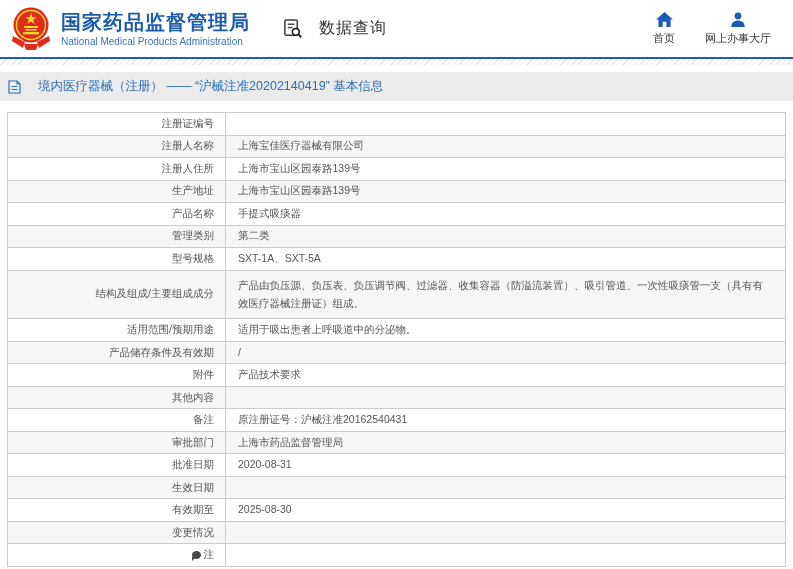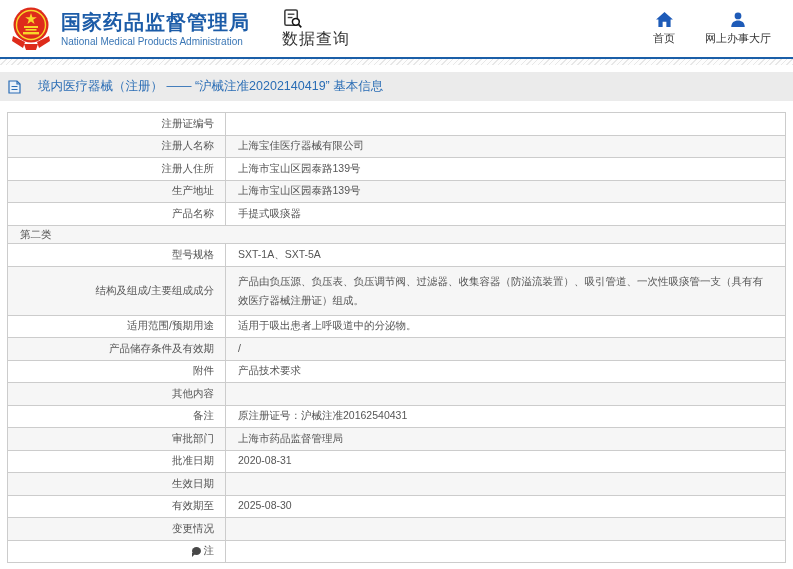--- a/index.html
+++ b/index.html
@@ -4,21 +4,21 @@
 <style>
   *{margin:0;padding:0;box-sizing:border-box;}
   html,body{width:793px;height:569px;background:#fff;overflow:hidden;
     font-family:"Liberation Sans","DejaVu Sans",sans-serif;}
   
   .header{height:57px;display:flex;align-items:center;background:#fff;}
   .emblem{width:44px;height:46px;margin-left:9px;flex:0 0 auto;}
   .agency{margin-left:8px;display:flex;flex-direction:column;line-height:1.1;}
   .agency-cn{font-size:20px;font-weight:bold;color:#1c5ca8;letter-spacing:1px;}
   .agency-en{font-size:10px;color:#3a76b5;margin-top:3px;}
-  .dq{display:flex;align-items:flex-start;margin-left:32px;gap:0;flex-direction:column;}
+  .dq{display:flex;align-items:flex-end;margin-left:32px;gap:16px;}
   .dq-label{font-size:16px;color:#333;font-weight:500;letter-spacing:1px;}
   .nav{margin-left:auto;margin-right:22px;display:flex;gap:30px;}
   .nav-item{display:flex;flex-direction:column;align-items:center;cursor:pointer;}
   .nav-item .lab{font-size:11px;color:#333;margin-top:4px;white-space:nowrap;}
   
   .blue-line{height:2px;background:#1b5fa8;}
   .hatch{height:6px;background:repeating-linear-gradient(135deg,#e7e7e7 0 1px,#fdfdfd 1px 4px);}
   .gap1{height:7px;background:#fff;}
   
   .crumb{height:29px;background:#ebebeb;display:flex;align-items:center;padding-left:8px;gap:17px;}
@@ -115,20 +115,21 @@
     </div>
     <div class="row">
       <div class="lbl">生产地址</div>
       <div class="val">上海市宝山区园泰路139号</div>
     </div>
     <div class="row">
       <div class="lbl">产品名称</div>
       <div class="val">手提式吸痰器</div>
     </div>
     <div class="row">
+      <div class="lbl">管理类别</div>
       <div class="val">第二类</div>
     </div>
     <div class="row">
       <div class="lbl">型号规格</div>
       <div class="val">SXT-1A、SXT-5A</div>
     </div>
     <div class="row tall">
       <div class="lbl">结构及组成/主要组成成分</div>
       <div class="val">产品由负压源、负压表、负压调节阀、过滤器、收集容器（防溢流装置）、吸引管道、一次性吸痰管一支（具有有效医疗器械注册证）组成。</div>
     </div>

